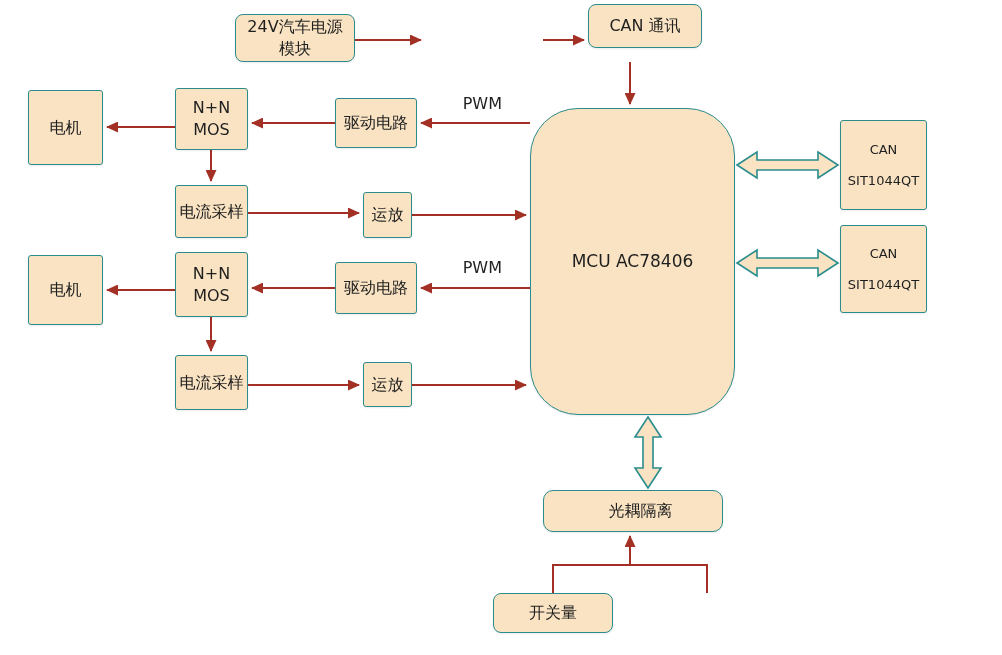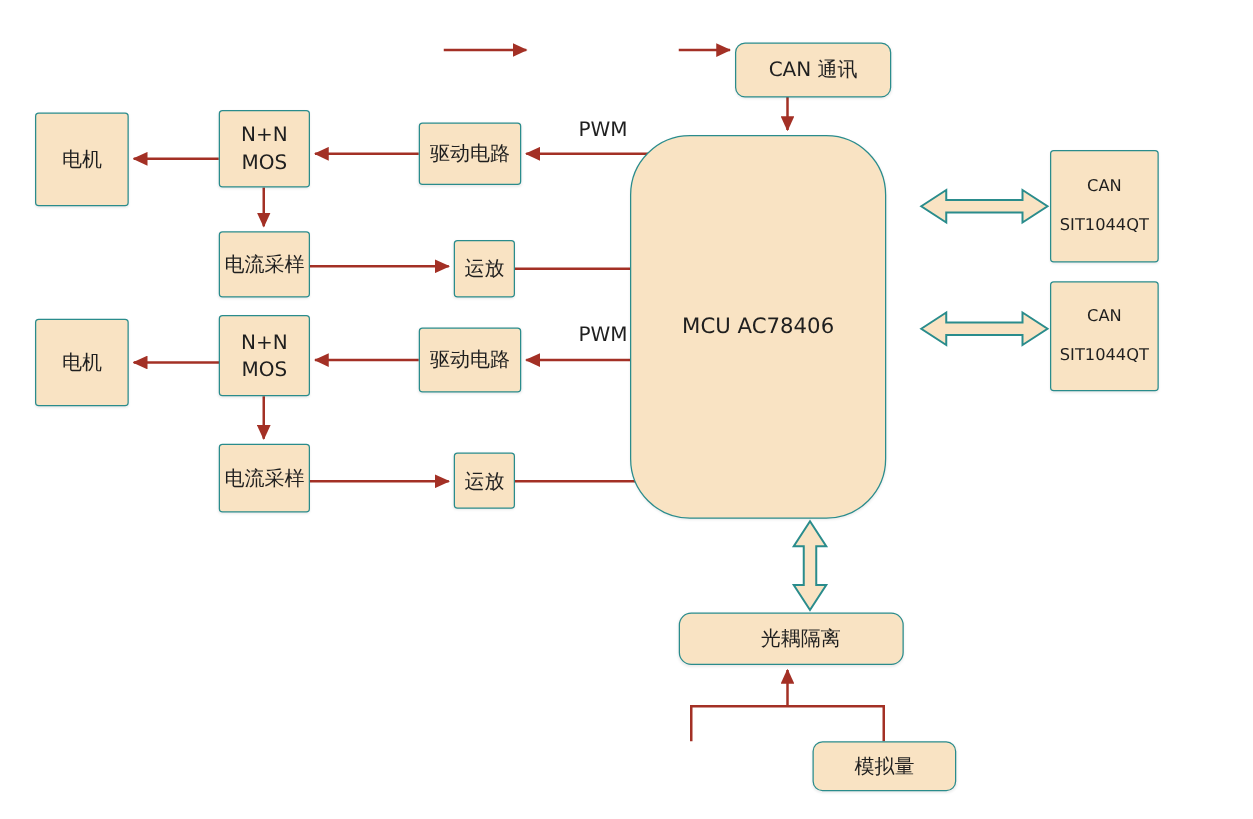--- a/index.html
+++ b/index.html
@@ -22,22 +22,22 @@
     text-align:center;
     white-space:pre-line;
     font-size:16px;
     line-height:1.35;
     color:var(--text);
     box-shadow:0 1px 2px rgba(0,0,0,0.08);
   }
   .rounded{border-radius:8px;}
   #power{left:235px;top:14px;width:120px;height:48px;}
   #lv-interface{left:425px;top:18px;width:118px;height:44px;}
-  #can-comm{left:588px;top:34px;width:125px;height:44px;text-align:right;}
-  #mcu{left:504px;top:108px;width:205px;height:307px;border-radius:48px;font-size:17px;}
+  #can-comm{left:588px;top:4px;width:114px;height:44px;text-align:right;}
+  #mcu{left:530px;top:108px;width:205px;height:307px;border-radius:48px;font-size:17px;}
   #motor1{left:28px;top:90px;width:75px;height:75px;}
   #mos1{left:175px;top:88px;width:73px;height:62px;}
   #drive1{left:335px;top:98px;width:82px;height:50px;}
   #sample1{left:175px;top:185px;width:73px;height:53px;}
   #opamp1{left:363px;top:192px;width:49px;height:46px;}
   #motor2{left:28px;top:255px;width:75px;height:70px;}
   #mos2{left:175px;top:252px;width:73px;height:65px;}
   #drive2{left:335px;top:262px;width:82px;height:52px;}
   #sample2{left:175px;top:355px;width:73px;height:55px;}
   #opamp2{left:363px;top:362px;width:49px;height:45px;}
@@ -88,20 +88,22 @@
     <path class="red" d="M412,385 H526" marker-end="url(#ah)"></path>
 
     <path class="red" d="M553,593 V565 H707 V593"></path>
     <path class="red" d="M630,565 V536" marker-end="url(#ah)"></path>
 
     <polygon class="hollow" points="737,165 757,152 757,160 818,160 818,152 838,165 818,178 818,170 757,170 757,178"></polygon>
     <polygon class="hollow" points="737,263 757,250 757,258 818,258 818,250 838,263 818,276 818,268 757,268 757,276"></polygon>
     <polygon class="hollow" points="648,417 661,437 653,437 653,468 661,468 648,488 635,468 643,468 643,437 635,437"></polygon>
   </svg>
 
+  <div class="box rounded" id="power">24V汽车电源
+模块</div>
   <div class="box rounded" id="can-comm">CAN 通讯</div>
 
   <div class="box" id="mcu">MCU AC78406</div>
 
   <div class="box" id="motor1">电机</div>
   <div class="box" id="mos1">N+N
 MOS</div>
   <div class="box" id="drive1">驱动电路</div>
   <div class="box" id="sample1">电流采样</div>
   <div class="box" id="opamp1">运放</div>
@@ -112,18 +114,18 @@
   <div class="box" id="drive2">驱动电路</div>
   <div class="box" id="sample2">电流采样</div>
   <div class="box" id="opamp2">运放</div>
 
   <div class="box" id="can1">CAN
 SIT1044QT</div>
   <div class="box" id="can2">CAN
 SIT1044QT</div>
 
   <div class="box rounded" id="opto">光耦隔离</div>
-  <div class="box rounded" id="analog-in">模拟量</div>
+  <div class="box rounded" id="digital-in">开关量</div>
 
   <div class="pwm" id="pwm1">PWM</div>
   <div class="pwm" id="pwm2">PWM</div>
 
 </div>
 
 </body></html>

